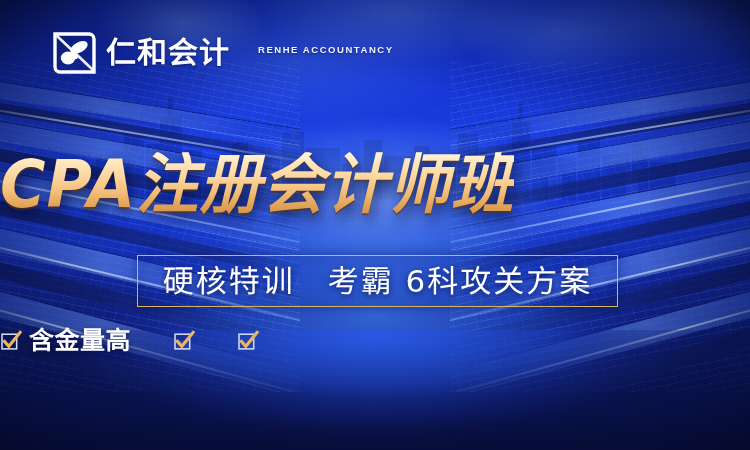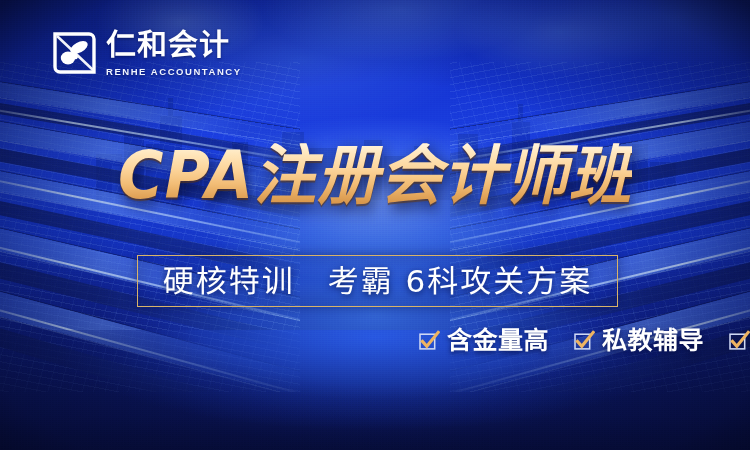--- a/index.html
+++ b/index.html
@@ -173,21 +173,21 @@
   
   .logo {
     position: absolute;
     left: 52px; top: 30px;
     display: flex;
     align-items: center;
     gap: 8px;
     z-index: 6;
   }
   .logo-mark { width: 46px; height: 46px; flex: 0 0 auto; }
-  .logo-text { display: flex; flex-direction: column; justify-content: center; }
+  .logo-text { display: flex; flex-direction: row; justify-content: center; gap: 28px; }
   .logo-cn {
     color: #ffffff;
     font-size: 30px;
     line-height: 1;
     font-weight: 700;
     letter-spacing: 1px;
     font-family: "DejaVu Sans", "Liberation Sans", sans-serif;
     text-shadow: 0 1px 3px rgba(4,12,60,.55);
   }
   .logo-en {
@@ -197,22 +197,22 @@
     font-weight: 700;
     letter-spacing: 1.55px;
     margin-top: 7px;
     text-shadow: 0 1px 2px rgba(4,12,60,.5);
   }
 
   
   .headline {
     position: absolute;
     left: 0; right: 0;
-    top: 145px;
-    text-align: center;
+    top: 154px;
+    text-align: left;
     z-index: 6;
     white-space: nowrap;
   }
   .headline-inner {
     display: inline-block;
     font-family: "DejaVu Sans", "Liberation Sans", sans-serif;
     font-size: 62px;
     line-height: 1;
     font-weight: 900;
     font-style: italic;
@@ -260,22 +260,22 @@
     text-shadow: 0 2px 6px rgba(4,12,60,.75);
   }
 
   
   .features {
     position: absolute;
     left: 0; right: 0;
     top: 328px;
     display: flex;
     align-items: center;
-    justify-content: flex-end;
-    gap: 24px;
+    justify-content: flex-start;
+    gap: 42px;
     z-index: 6;
   }
   .feature {
     display: flex;
     align-items: center;
     gap: 7px;
   }
   .check-icon { width: 22px; height: 22px; flex: 0 0 auto; display: block; }
   .feature-label {
     color: #ffffff;
@@ -408,21 +408,20 @@
         <path d="M4.8 12.4 L9.6 17.8 L22 2.6" fill="none" stroke="#eeb462" stroke-width="3.4" stroke-linecap="square" stroke-linejoin="miter"></path>
       </svg>
       <span class="feature-label">含金量高</span>
     </div>
 
     <div class="feature">
       <svg class="check-icon" viewBox="0 0 24 24" aria-hidden="true">
         <rect x="2.2" y="4.6" width="16" height="16" fill="none" stroke="#cfd9f5" stroke-width="1.7"></rect>
         <path d="M4.8 12.4 L9.6 17.8 L22 2.6" fill="none" stroke="#eeb462" stroke-width="3.4" stroke-linecap="square" stroke-linejoin="miter"></path>
       </svg>
-      <span class="feature-label">私教辅导</span>
     </div>
 
     <div class="feature">
       <svg class="check-icon" viewBox="0 0 24 24" aria-hidden="true">
         <rect x="2.2" y="4.6" width="16" height="16" fill="none" stroke="#cfd9f5" stroke-width="1.7"></rect>
         <path d="M4.8 12.4 L9.6 17.8 L22 2.6" fill="none" stroke="#eeb462" stroke-width="3.4" stroke-linecap="square" stroke-linejoin="miter"></path>
       </svg>
     </div>
 
   </div>

